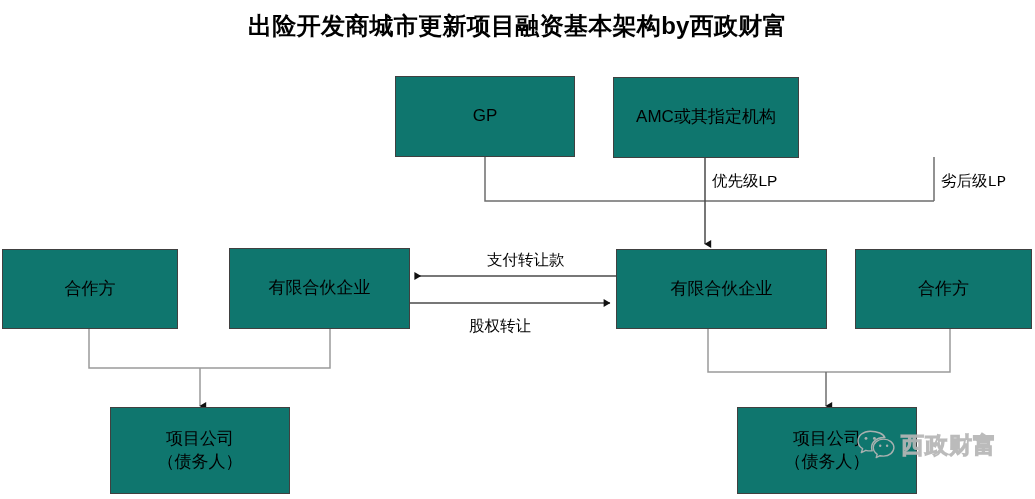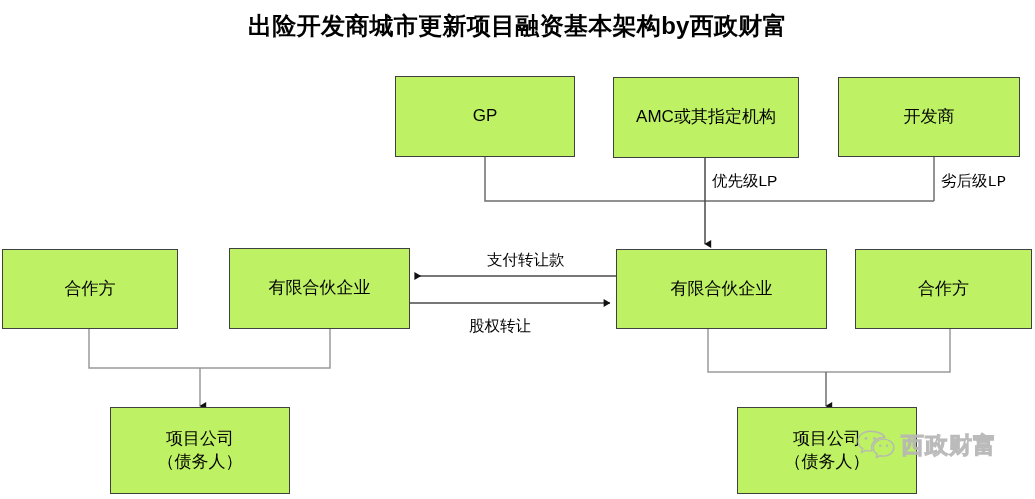--- a/index.html
+++ b/index.html
@@ -28,21 +28,21 @@
     font-size: 24px;
     font-weight: bold;
     color: #000000;
     letter-spacing: 0.3px;
     white-space: nowrap;
   }
   
   .node {
     position: absolute;
     box-sizing: border-box;
-    background: #bef264;
+    background: #0f766e;
     border: 1.6px solid #404040;
     display: flex;
     align-items: center;
     justify-content: center;
     text-align: center;
     font-size: 17px;
     color: #000000;
     line-height: 1.32;
     z-index: 3;
   }
@@ -144,23 +144,20 @@
   </svg>
 
   <div class="node" style="left:395px; top:76px; width:180px; height:81px;">
     <span class="node-label">GP</span>
   </div>
 
   <div class="node" style="left:613px; top:77px; width:186px; height:81px;">
     <span class="node-label">AMC或其指定机构</span>
   </div>
 
-  <div class="node" style="left:838px; top:77px; width:182px; height:80px;">
-    <span class="node-label">开发商</span>
-  </div>
 
   <div class="node" style="left:2px; top:249px; width:176px; height:80px;">
     <span class="node-label">合作方</span>
   </div>
 
   <div class="node" style="left:229px; top:248px; width:181px; height:81px;">
     <span class="node-label">有限合伙企业</span>
   </div>
 
   <div class="node" style="left:616px; top:249px; width:211px; height:80px;">

